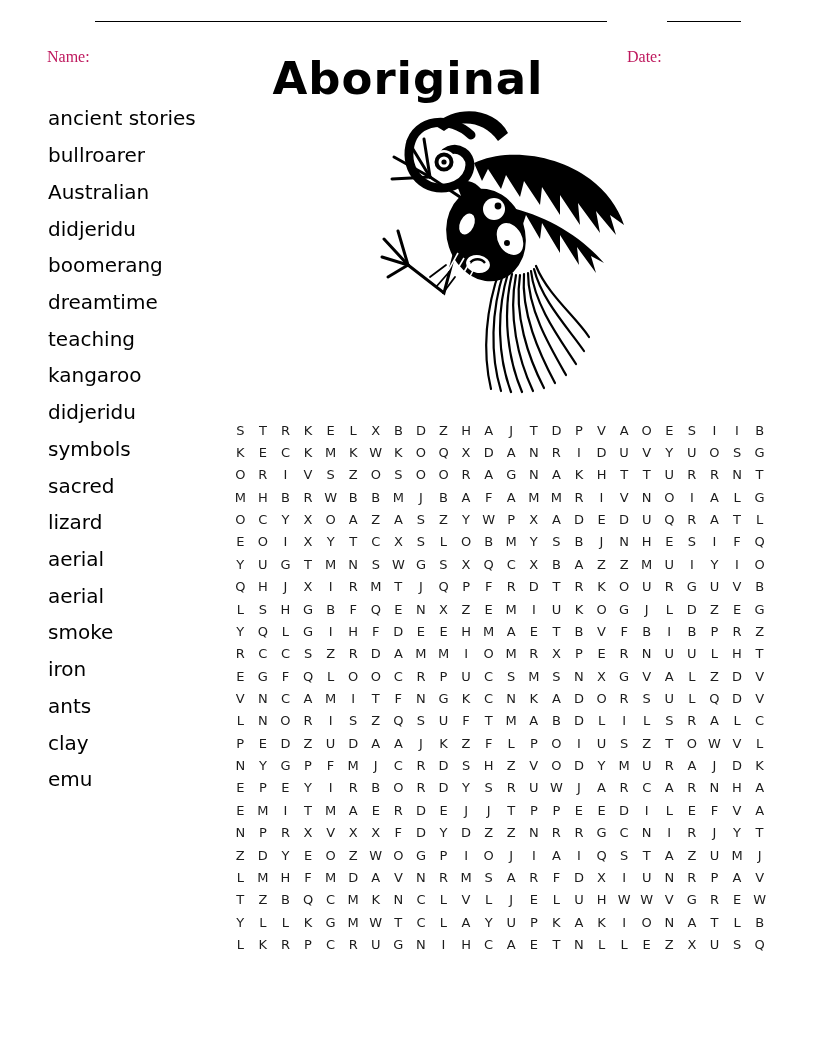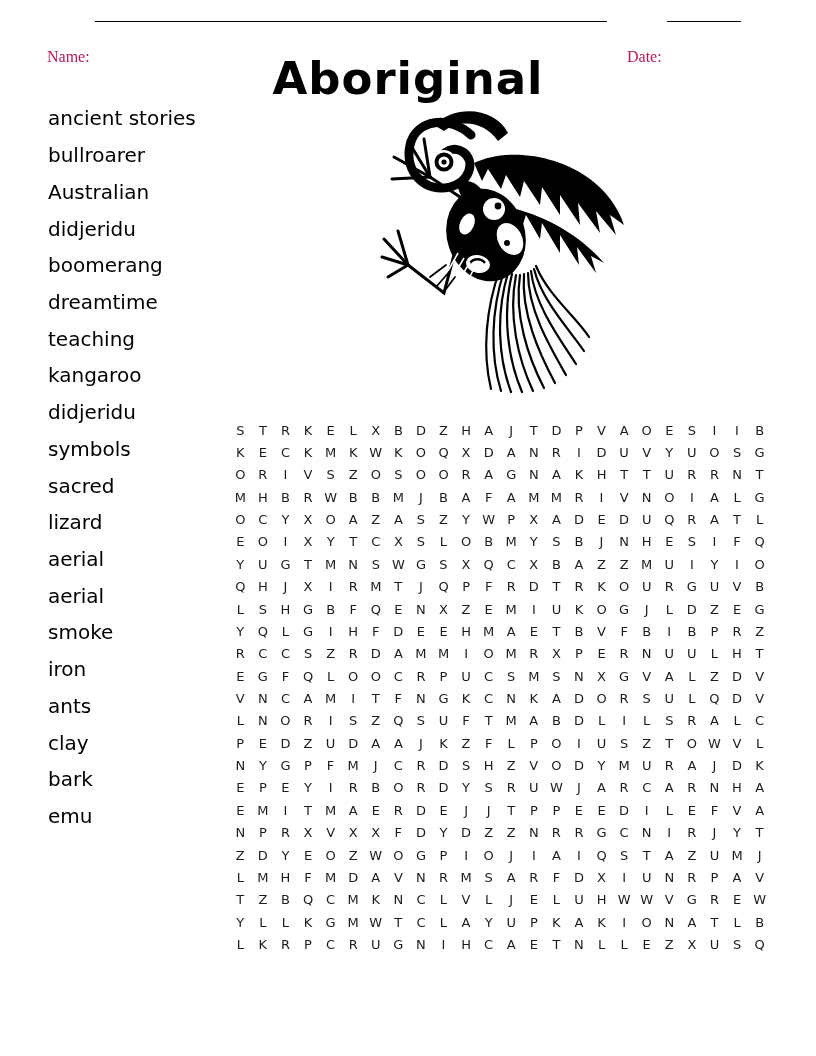--- a/index.html
+++ b/index.html
@@ -172,21 +172,20 @@
       <div class="word-item">didjeridu</div>
       <div class="word-item">symbols</div>
       <div class="word-item">sacred</div>
       <div class="word-item">lizard</div>
       <div class="word-item">aerial</div>
       <div class="word-item">aerial</div>
       <div class="word-item">smoke</div>
       <div class="word-item">iron</div>
       <div class="word-item">ants</div>
       <div class="word-item">clay</div>
-      <div class="word-item">bark</div>
       <div class="word-item">emu</div>
     </div>
 
   <div class="letter-grid">
       <span class="cell">S</span>
       <span class="cell">T</span>
       <span class="cell">R</span>
       <span class="cell">K</span>
       <span class="cell">E</span>
       <span class="cell">L</span>

